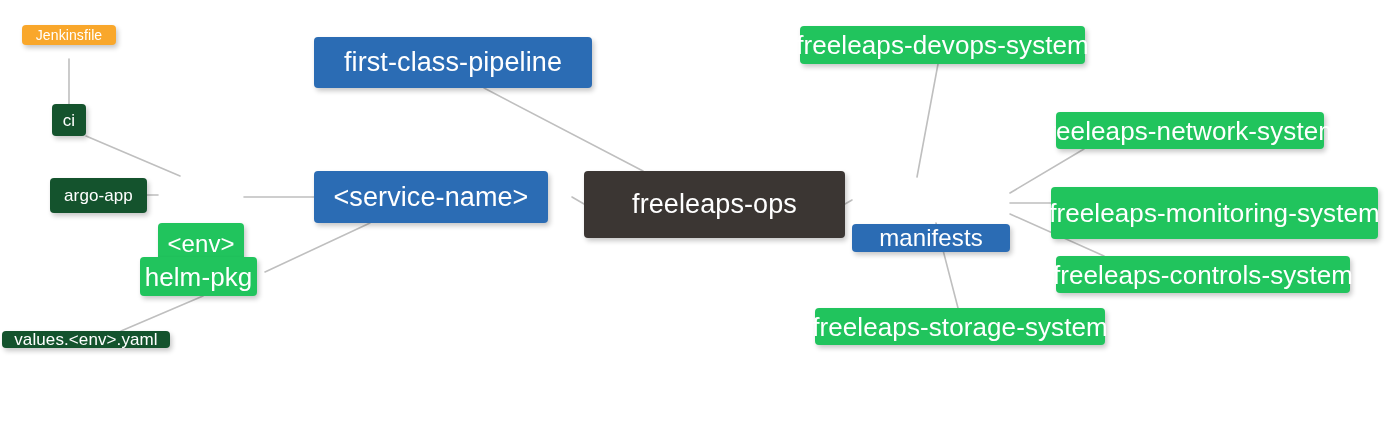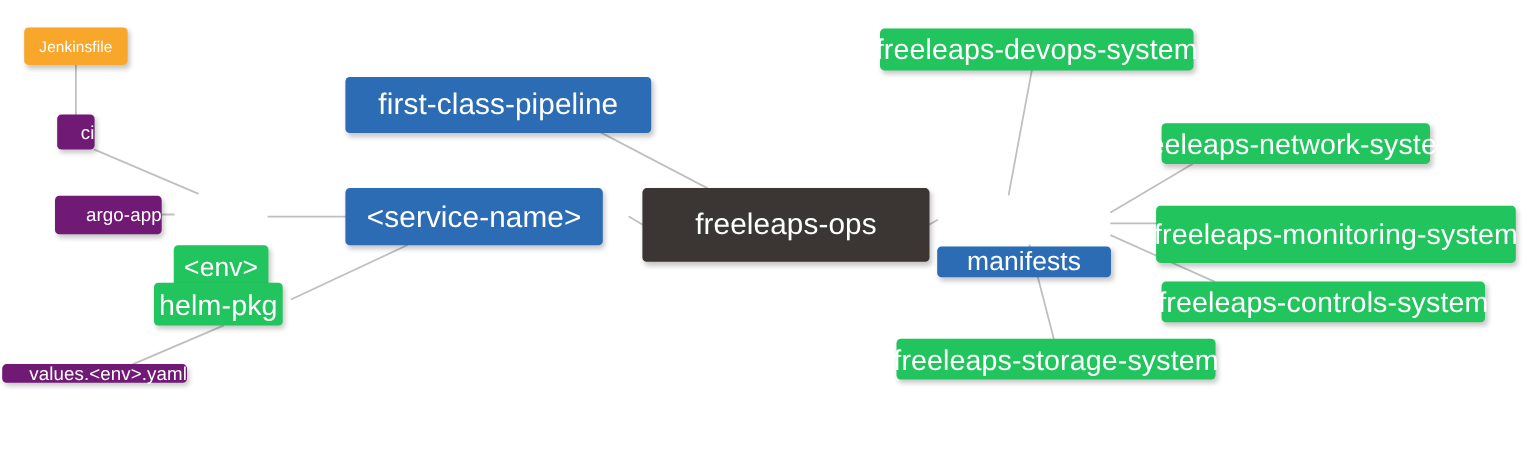--- a/index.html
+++ b/index.html
@@ -45,21 +45,21 @@
     letter-spacing: 0.1px;
     box-shadow: 2px 3px 5px rgba(0,0,0,0.22);
     user-select: none;
     z-index: 2;
   }
   
   .n-root   { background: #3b3633; }
   .n-blue   { background: #2b6cb4; }
   .n-green  { background: #21c45d; }
   .n-orange { background: #f9a72b; }
-  .n-red    { background: #701a75; justify-content: flex-end; }
+  .n-red    { background: #14532d; }
 
   
   .s-root  { font-size: 27px; }
   .s-major { font-size: 27px; }
   .s-mid   { font-size: 24px; margin-top: 47px; }
   .s-norm  { font-size: 26px; }
   .s-small { font-size: 17px; }
   .s-tiny  { font-size: 14px; }
 </style>
 </head>
@@ -76,54 +76,54 @@
       <line x1="158" y1="195" x2="127" y2="195"></line>
       <line x1="69" y1="104" x2="69" y2="59"></line>
       <line x1="203" y1="296" x2="121" y2="331"></line>
       <line x1="917" y1="177" x2="938" y2="64"></line>
       <line x1="1010" y1="193" x2="1084" y2="149"></line>
       <line x1="1010" y1="203" x2="1051" y2="203"></line>
       <line x1="1010" y1="214" x2="1104" y2="256"></line>
       <line x1="936" y1="223" x2="958" y2="308"></line>
     </svg>
   <div id="nodes">
-      <div class="node n-orange s-tiny" style="left: 22px; top: 25px; width: 94px; height: 34px;">
+      <div class="node n-orange s-tiny" style="left: 22px; top: 25px; width: 94px; height: 20px;">
         <span>Jenkinsfile</span>
       </div>
       <div class="node n-red s-small" style="left: 52px; top: 104px; width: 34px; height: 32px;">
         <span>ci</span>
       </div>
       <div class="node n-red s-small" style="left: 30px; top: 178px; width: 97px; height: 35px; margin-left: 20px;">
         <span>argo-app</span>
       </div>
       <div class="node n-green s-mid" style="left: 158px; top: 176px; width: 86px; height: 42px;">
         <span>&lt;env&gt;</span>
       </div>
       <div class="node n-green s-norm" style="left: 140px; top: 257px; width: 117px; height: 39px;">
         <span>helm-pkg</span>
       </div>
       <div class="node n-red s-small" style="left: 2px; top: 331px; width: 168px; height: 17px;">
         <span>values.&lt;env&gt;.yaml</span>
       </div>
-      <div class="node n-blue s-major" style="left: 314px; top: 37px; width: 278px; height: 51px; margin-top: 33px;">
+      <div class="node n-blue s-major" style="left: 314px; top: 37px; width: 278px; height: 51px;">
         <span>first-class-pipeline</span>
       </div>
       <div class="node n-blue s-major" style="left: 314px; top: 171px; width: 234px; height: 52px;">
         <span>&lt;service-name&gt;</span>
       </div>
       <div class="node n-root s-root" style="left: 584px; top: 171px; width: 261px; height: 67px;">
         <span>freeleaps-ops</span>
       </div>
       <div class="node n-blue s-mid" style="left: 852px; top: 177px; width: 158px; height: 28px;">
         <span>manifests</span>
       </div>
       <div class="node n-green s-norm" style="left: 800px; top: 26px; width: 285px; height: 38px;">
         <span>freeleaps-devops-system</span>
       </div>
-      <div class="node n-green s-norm" style="left: 1056px; top: 112px; width: 244px; height: 37px;">
+      <div class="node n-green s-norm" style="left: 1056px; top: 112px; width: 268px; height: 37px;">
         <span>freeleaps-network-system</span>
       </div>
       <div class="node n-green s-norm" style="left: 1051px; top: 187px; width: 327px; height: 52px;">
         <span>freeleaps-monitoring-system</span>
       </div>
       <div class="node n-green s-norm" style="left: 1056px; top: 256px; width: 294px; height: 37px;">
         <span>freeleaps-controls-system</span>
       </div>
       <div class="node n-green s-norm" style="left: 815px; top: 308px; width: 290px; height: 37px;">
         <span>freeleaps-storage-system</span>

